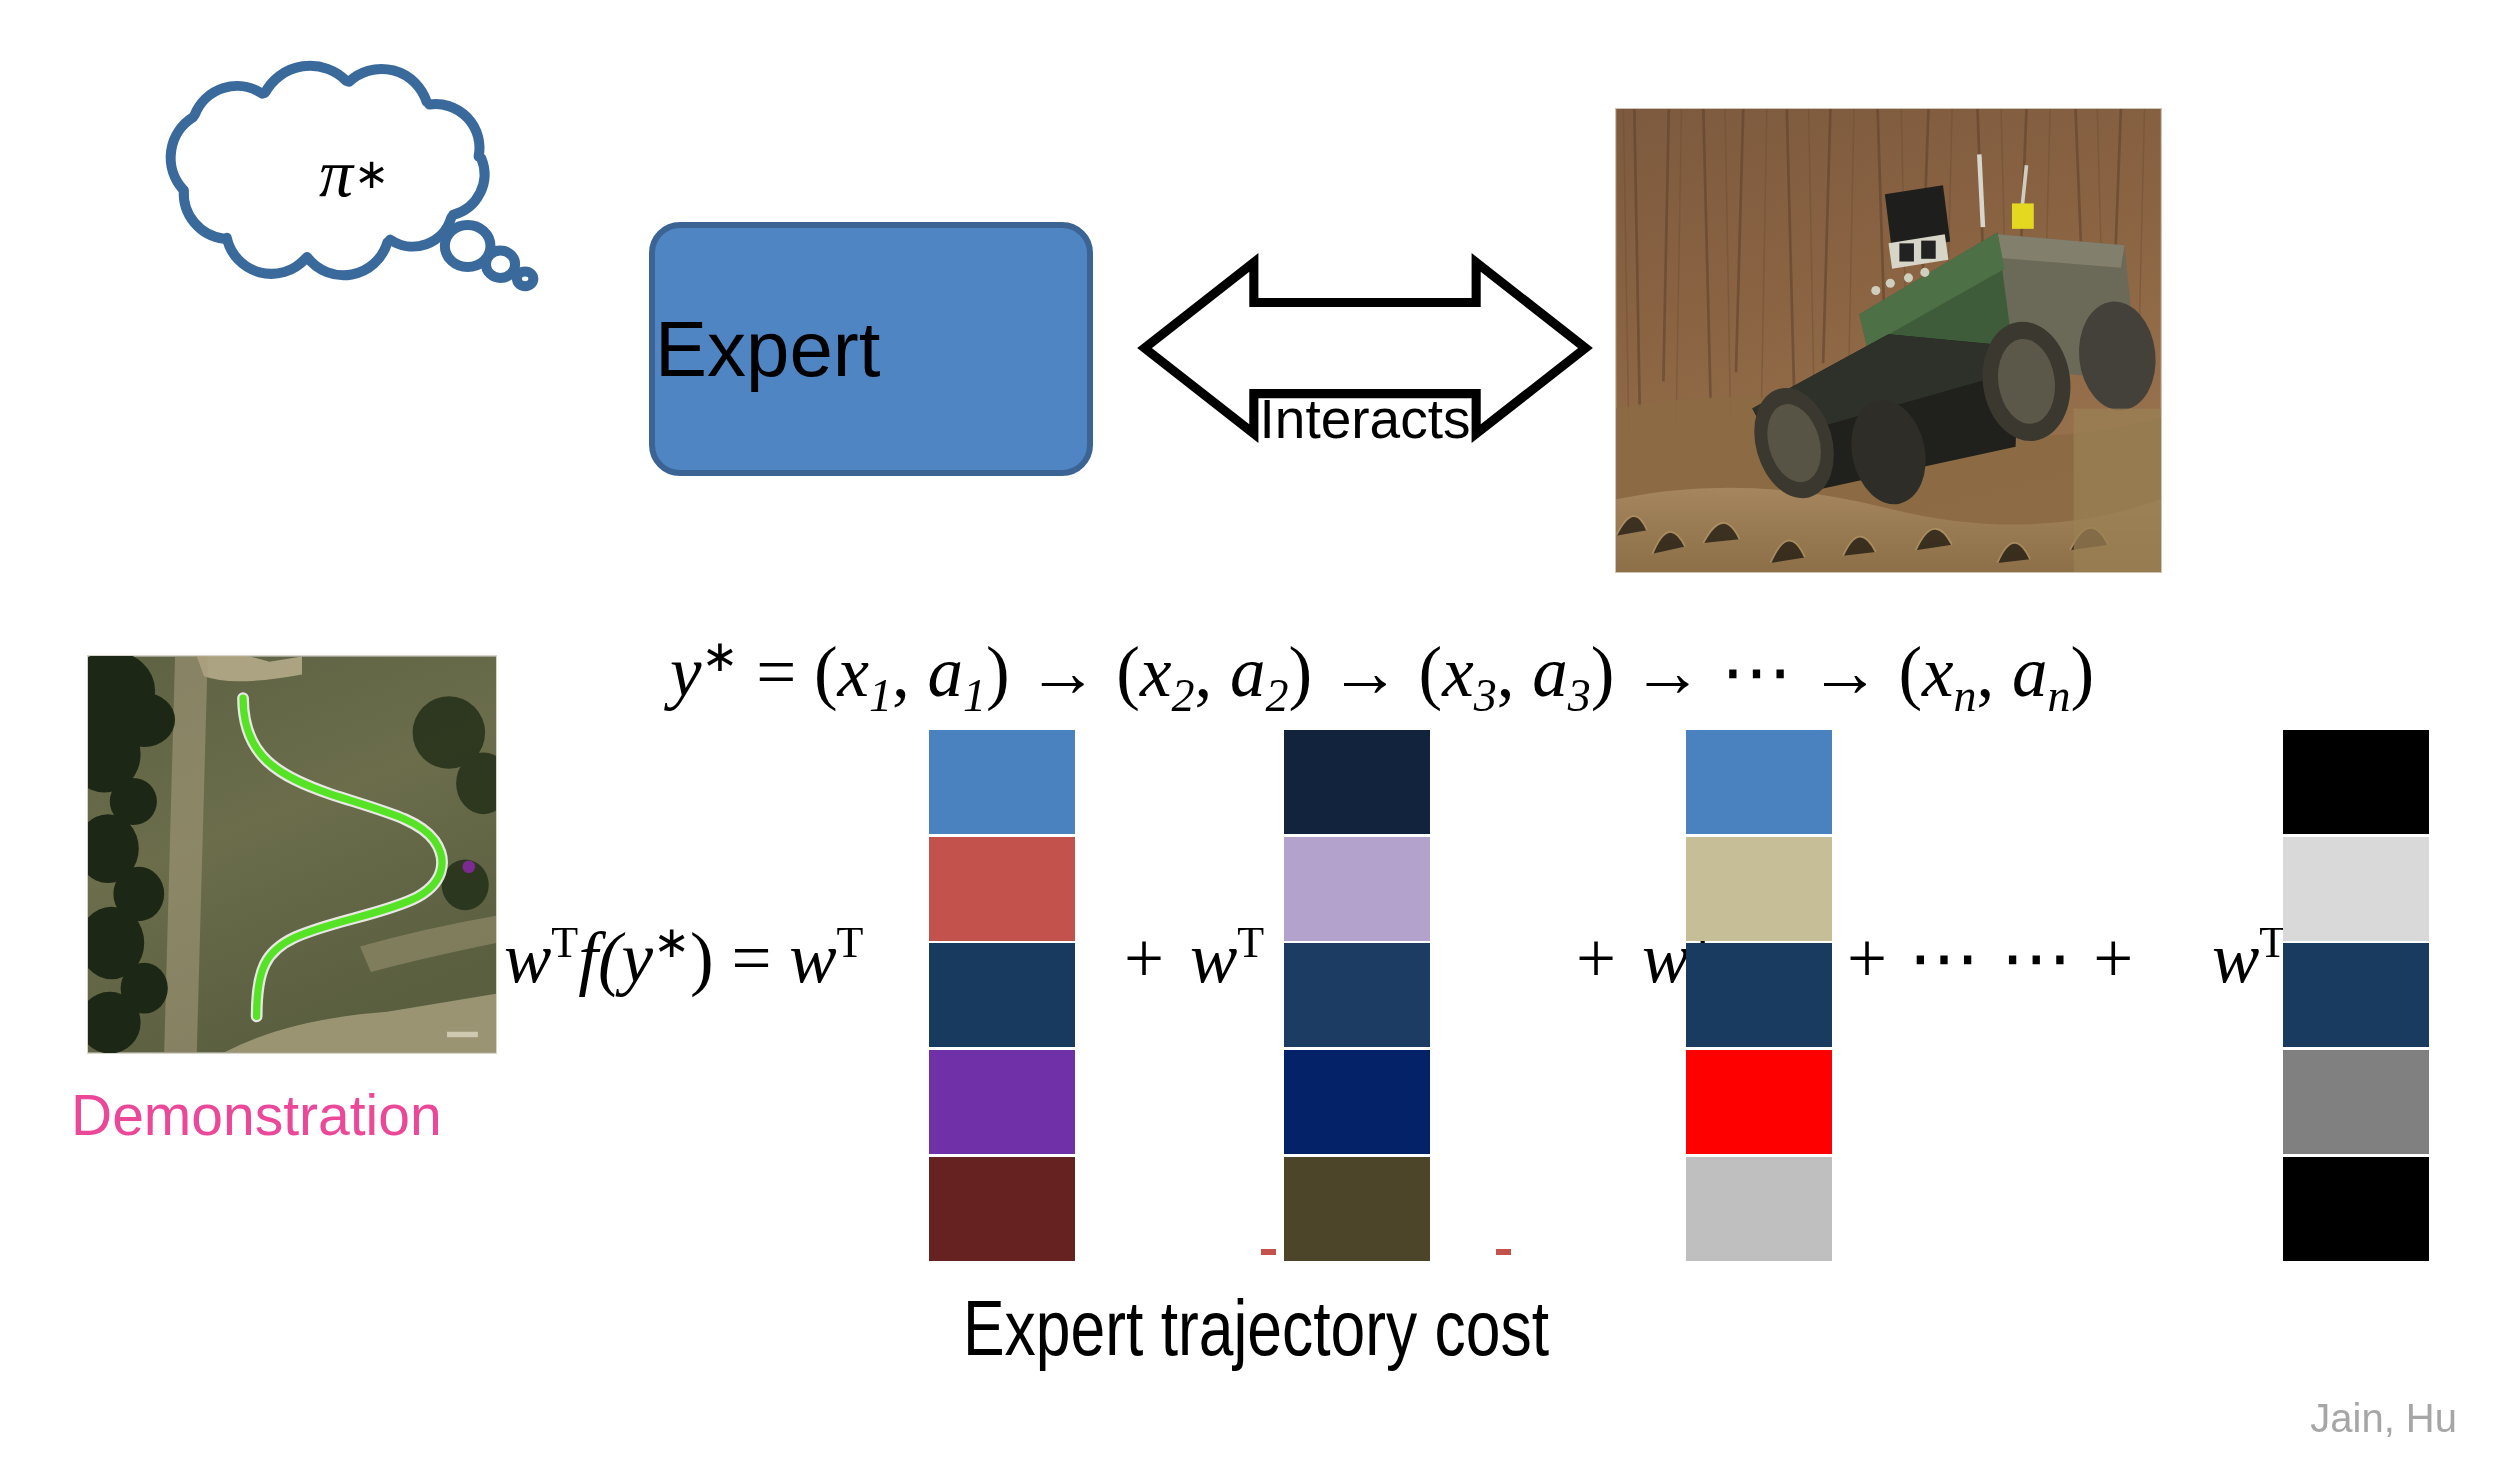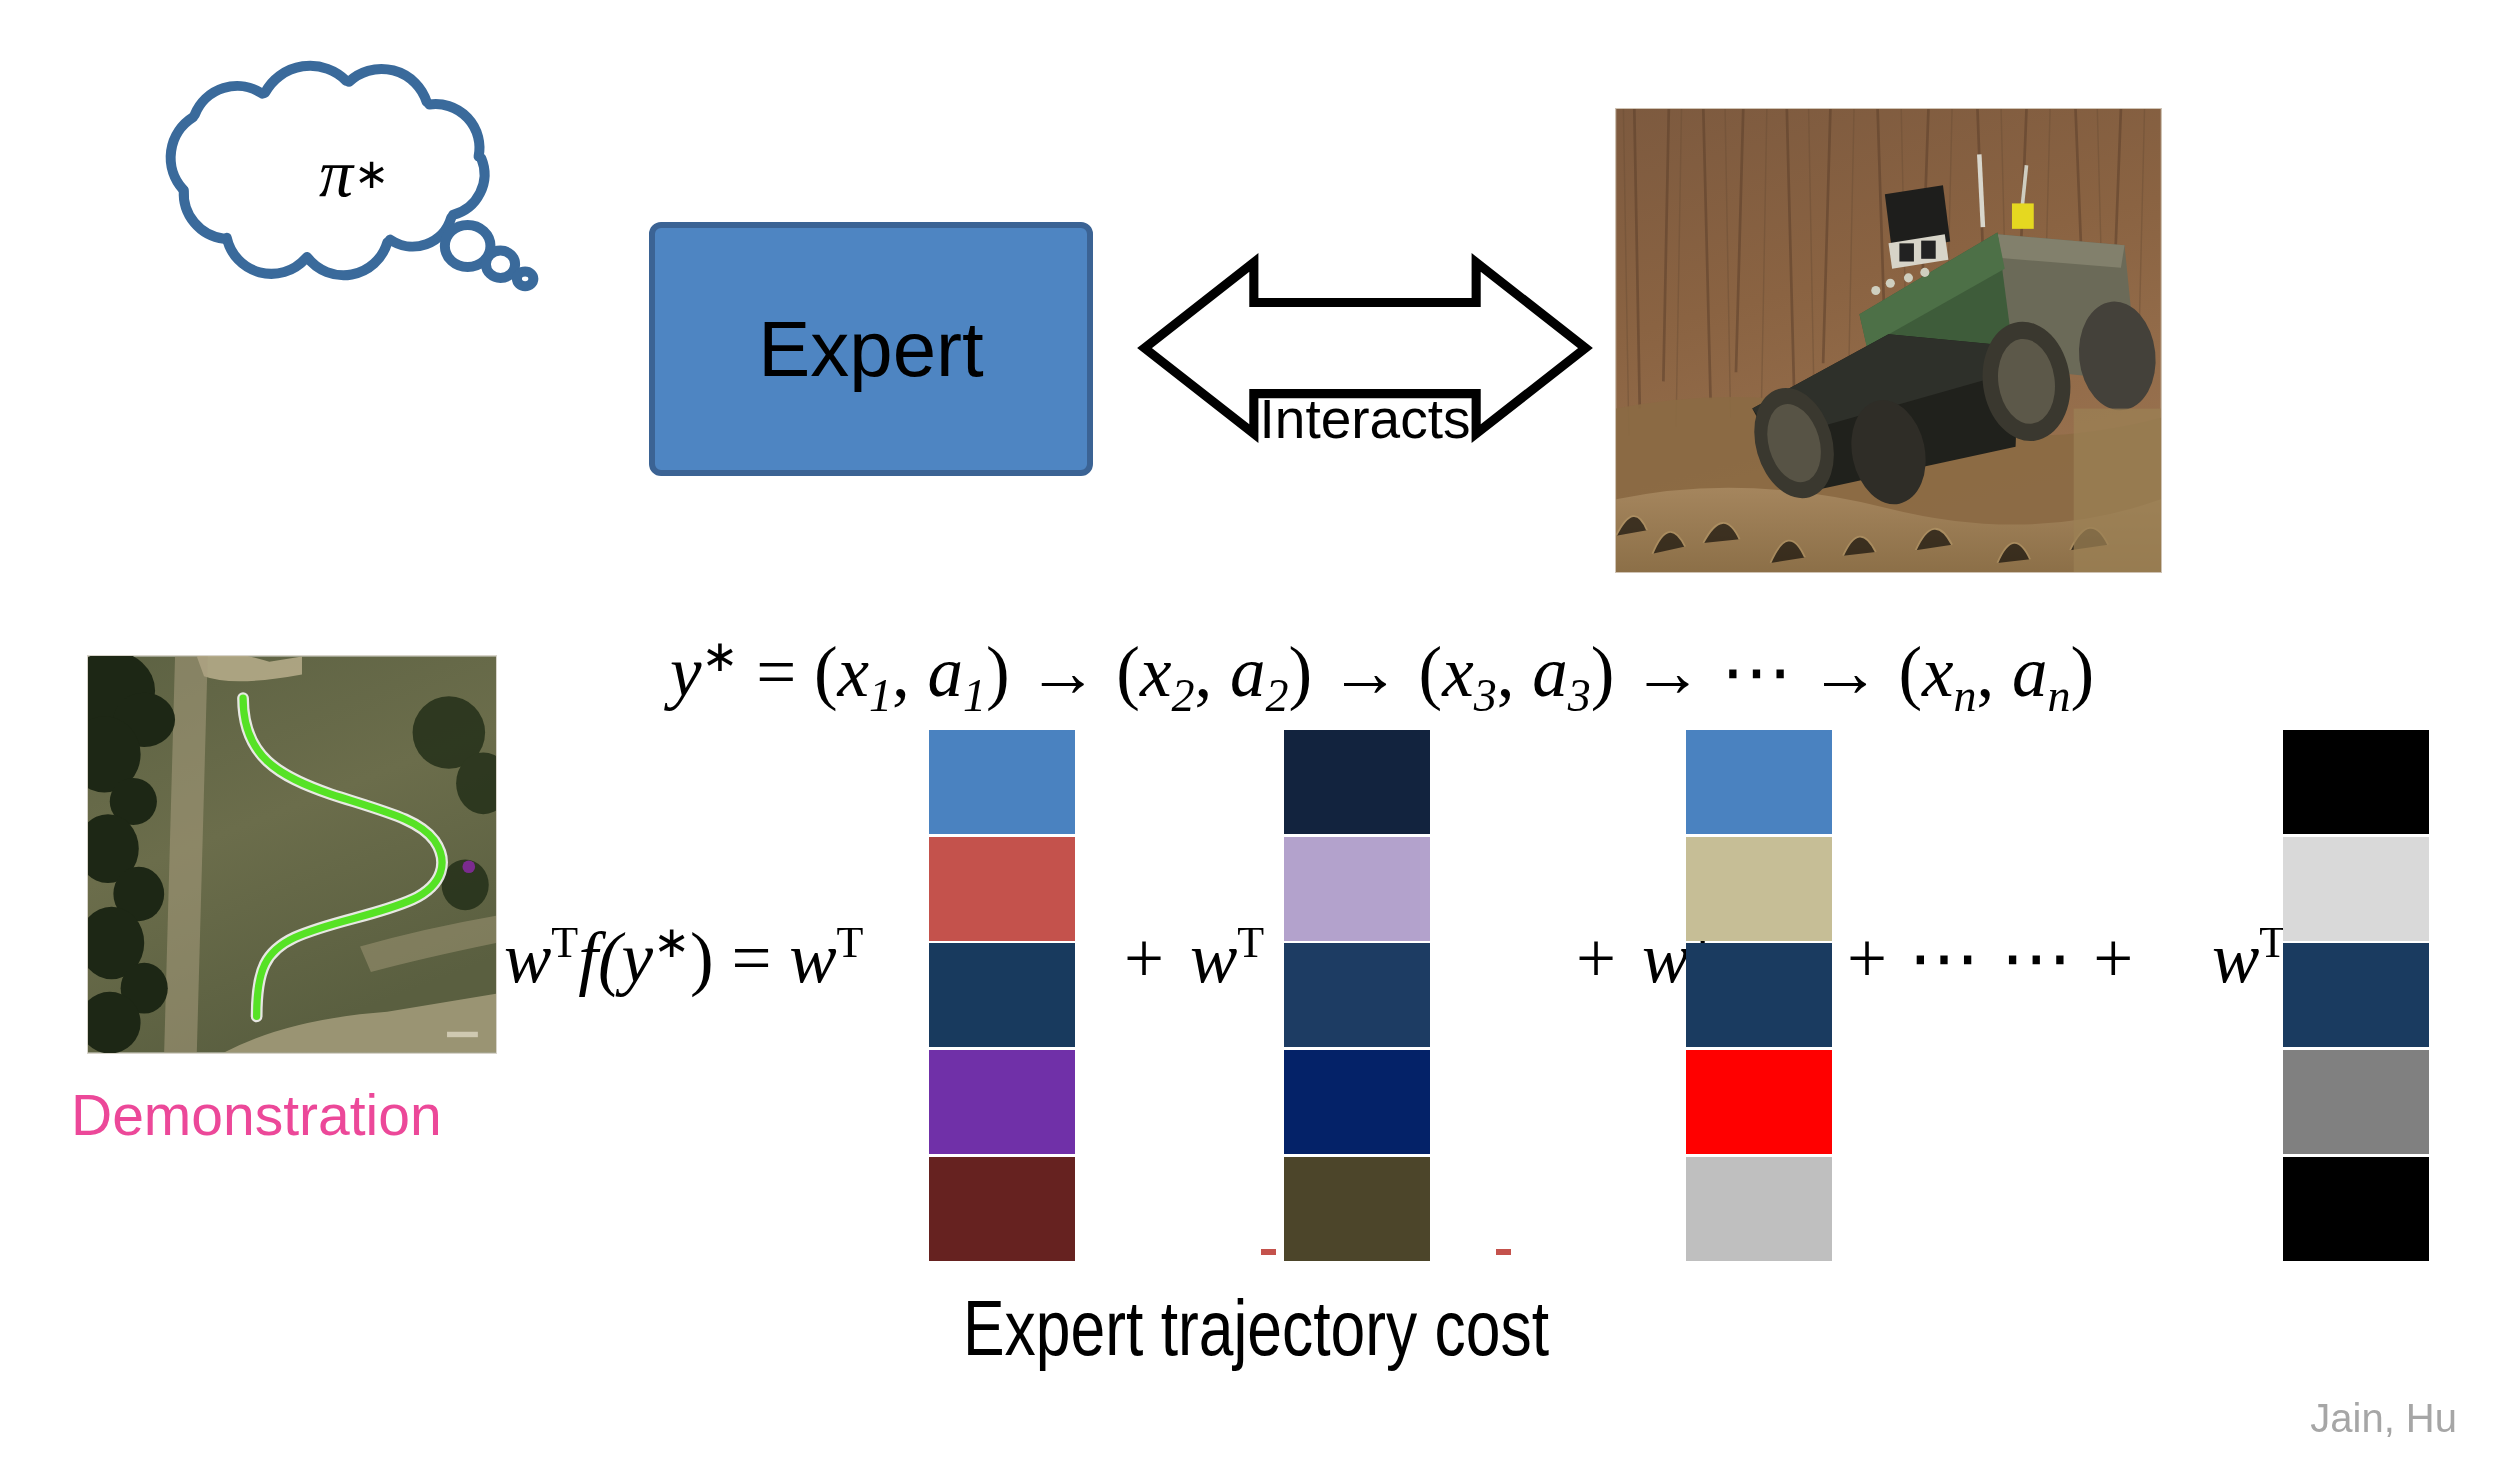--- a/index.html
+++ b/index.html
@@ -11,22 +11,22 @@
   #thought-cloud{position:absolute;left:99px;top:36px;width:511px;height:274px;}
   #thought-cloud svg{width:100%;height:100%;display:block;}
   #cloud-text{position:absolute;left:0;top:0;width:511px;height:274px;
       display:flex;align-items:center;justify-content:center;
       font-family:"Liberation Serif",serif;font-style:italic;font-size:68px;
       letter-spacing:0.9px;white-space:nowrap;}
   #cloud-text .sup{font-size:42px;vertical-align:super;font-style:normal;}
 
   
   #expert-box{position:absolute;left:649px;top:222px;width:444px;height:254px;
-      background:#4E85C2;border:6.4px solid #3B6394;border-radius:12px;
-      box-sizing:border-box;display:flex;align-items:center;justify-content:center;}
+      background:#4E85C2;border:6.4px solid #3B6394;border-radius:31px;
+      box-sizing:border-box;display:flex;align-items:center;}
   #expert-label{font-size:78px;color:#000;line-height:1;
       font-family:"Liberation Sans",sans-serif;}
 
   
   #interacts-arrow{position:absolute;left:1137px;top:246px;width:456px;height:205px;}
   #interacts-arrow svg{width:100%;height:100%;display:block;}
   #interacts-label{position:absolute;left:1137px;top:246px;width:456px;height:205px;
       display:flex;align-items:flex-end;justify-content:center;
       font-size:55px;color:#000;font-family:"Liberation Sans",sans-serif;}
 

